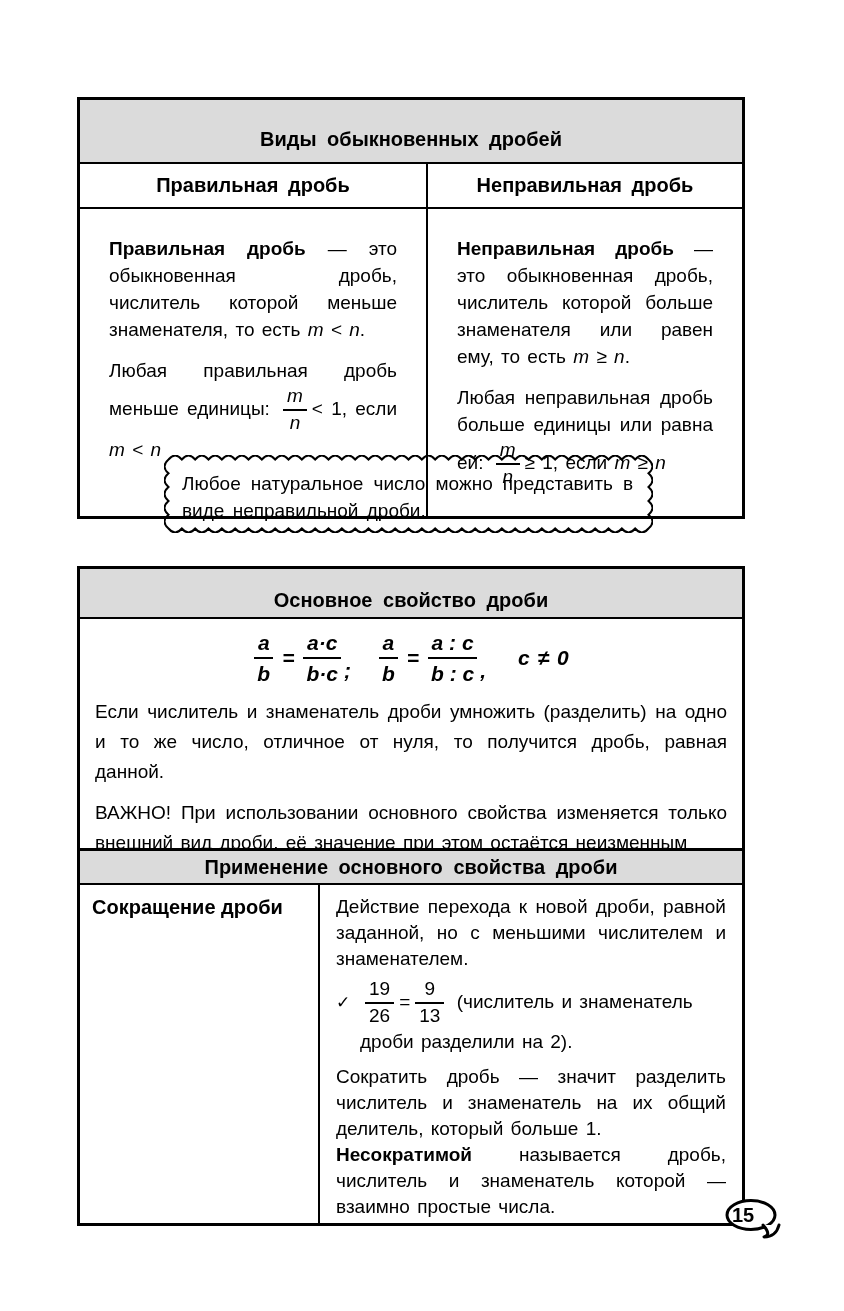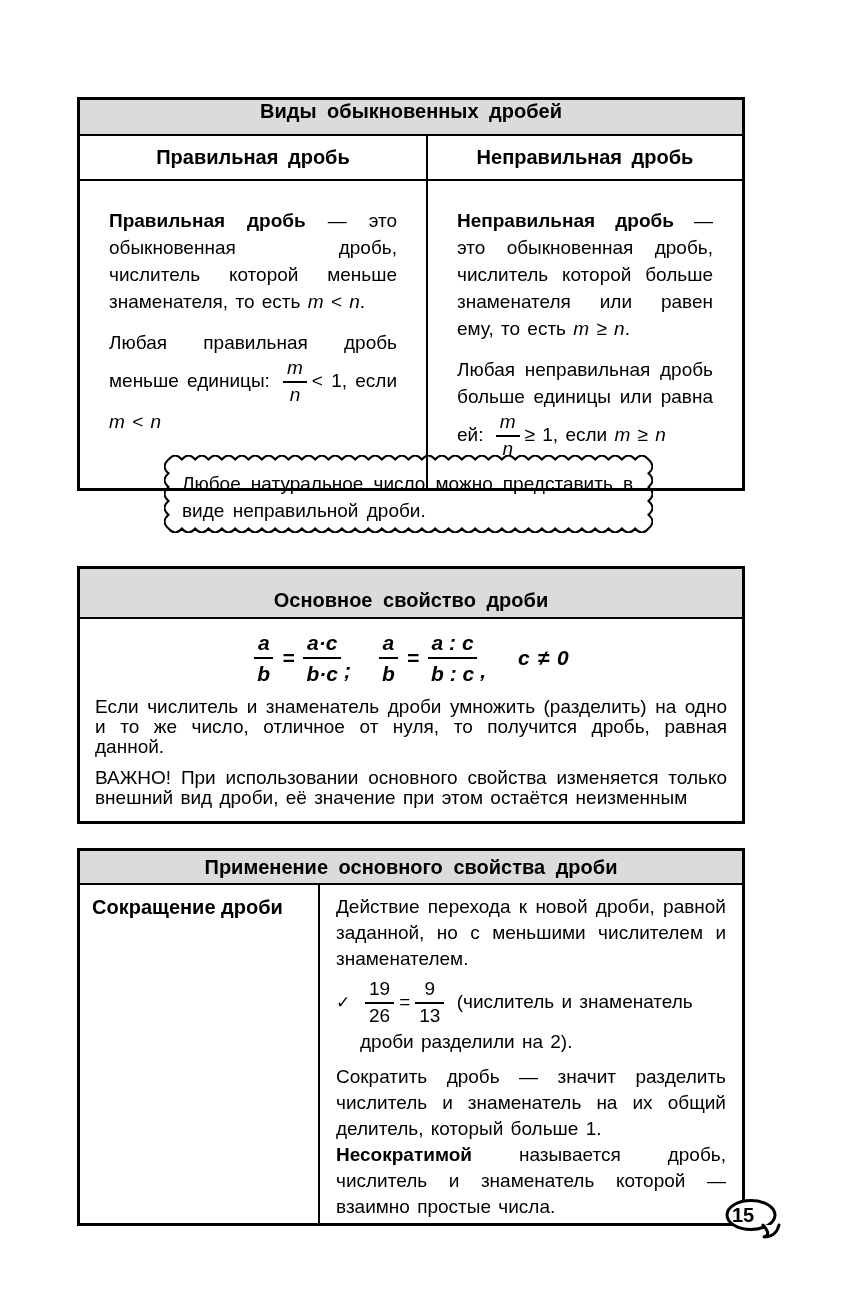--- a/index.html
+++ b/index.html
@@ -13,21 +13,21 @@
 
   
   .tbl { position: absolute; left: 77px; width: 668px; border: 3px solid #000; background: #fff; }
   .tbl-title {
     background: #dbdbdb; border-bottom: 2px solid #000;
     text-align: center; font-weight: bold; font-size: 20px; word-spacing: 5px;
   }
 
   
   #t1 { top: 97px; }
-  #t1 .tbl-title { padding: 0 0 11px; }
+  #t1 .tbl-title { padding: 28px 0 11px; }
   .colheads { display: flex; border-bottom: 2px solid #000; }
   .colheads .col { font-weight: bold; font-size: 20px; text-align: center; padding: 10px 4px; word-spacing: 4px; }
   .c-left  { width: 348px; border-right: 2px solid #000; }
   .c-right { flex: 1; }
   .t1body { display: flex; min-height: 233px; }
   .t1body .cell { padding: 12px 15px; font-size: 19px; line-height: 27px; text-align: justify; word-spacing: 2px; }
   .t1body .cell p { margin: 14px; }
   .term { font-weight: bold; }
   .it { font-style: italic; }
 
@@ -42,21 +42,21 @@
     padding: 15px 20px 0 18px; font-size: 19px; line-height: 27px;
     text-align: justify; word-spacing: 3px;
   }
   #note svg.wavy { position: absolute; left: 0; top: 0; width: 100%; height: 100%; }
   #note p { position: relative; margin: 0; }
 
   
   #t2 { top: 566px; }
   #t2 .tbl-title { padding: 20px 0 5px; }
   .t2body { padding: 10px 15px 13px; font-size: 19px; }
-  .t2body p { margin: 0; line-height: 20px; text-align: justify; word-spacing: 2px; }
+  .t2body p { margin: 0; line-height: 30px; text-align: justify; word-spacing: 2px; }
   .t2body p + p { margin-top: 11px; }
   .formula {
     display: flex; justify-content: center; align-items: center;
     font-weight: bold; font-style: italic; font-size: 21px;
     margin: 2px 0 12px;
   }
   .formula .frac { margin: 0 2px; }
   .formula .frac .num { border-bottom-width: 2.5px; padding: 0 3px 3px; }
   .formula .frac .den { padding: 3px 3px 0; }
   .formula .op { margin: 0 7px; }

